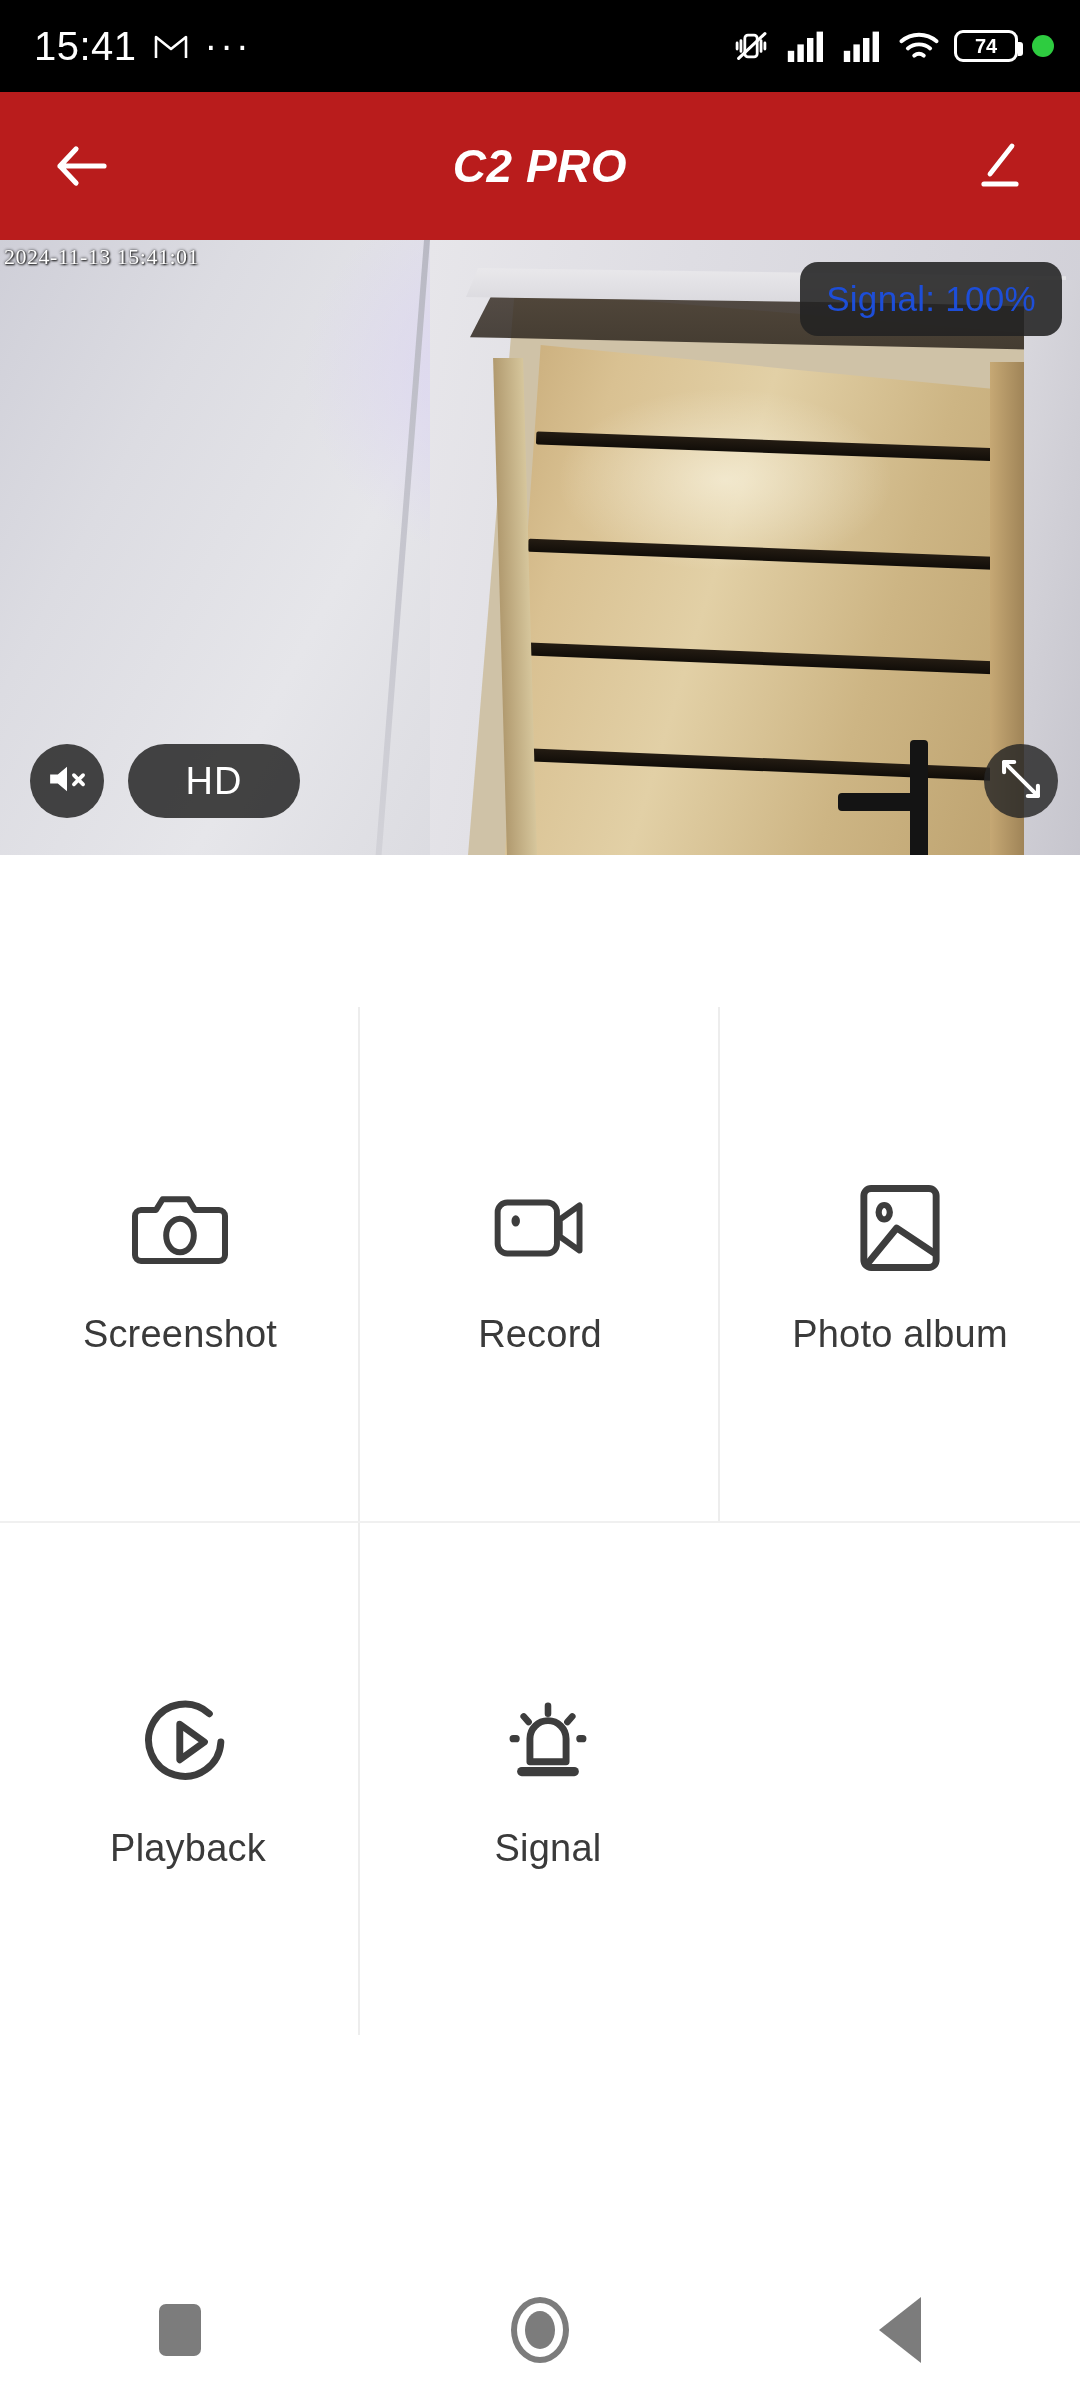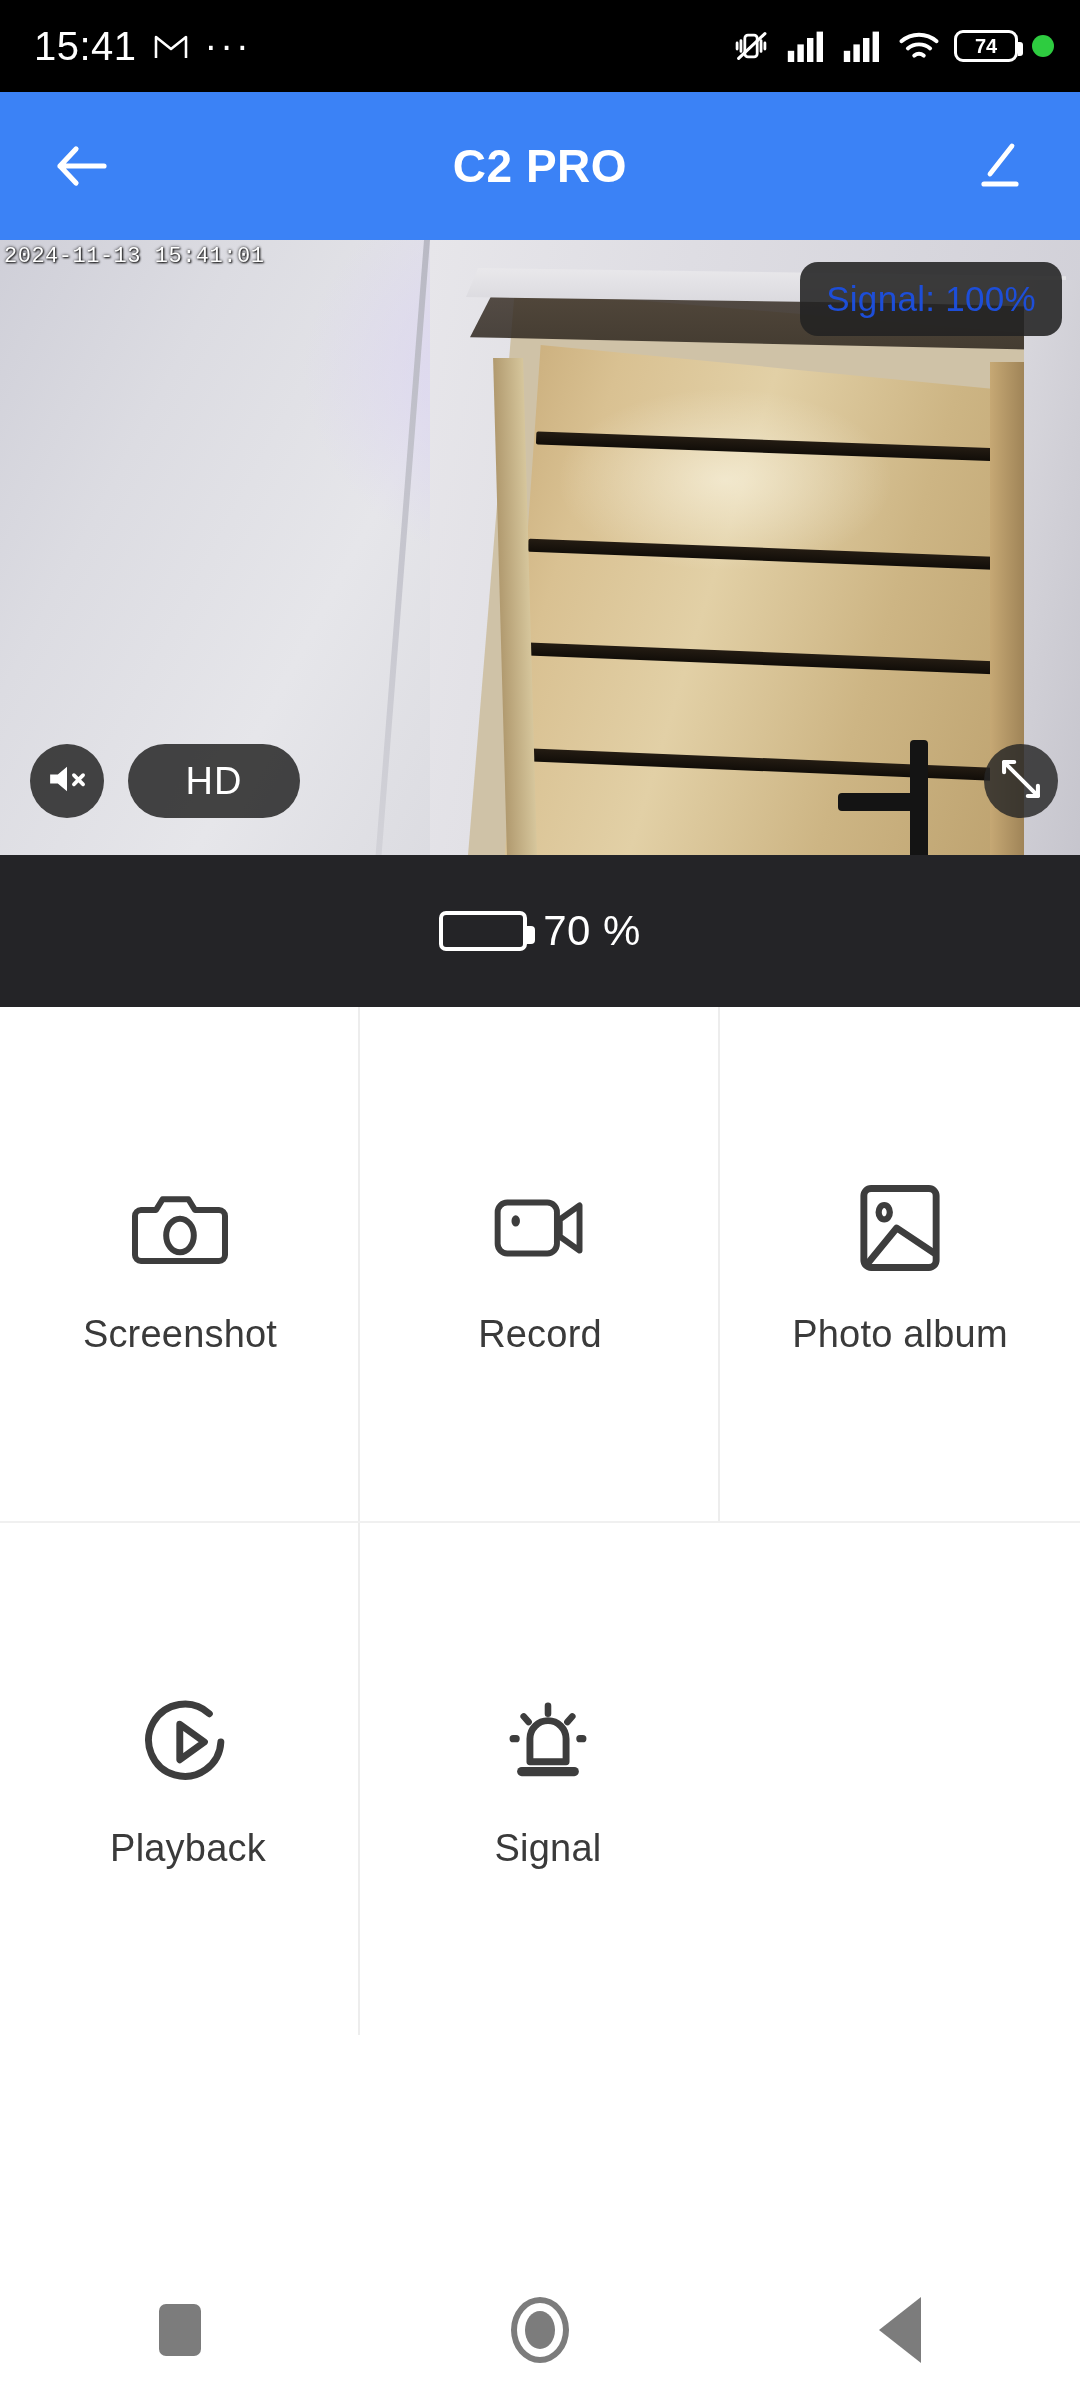--- a/index.html
+++ b/index.html
@@ -31,21 +31,21 @@
   .sb-batt:after{
     content:""; position:absolute; right:-8px; top:9px; width:5px; height:14px;
     background:#fff; border-radius:0 3px 3px 0;
   }
   .sb-batt span{ color:#fff; font-size:20px; font-weight:700; line-height:1; }
   .sb-greendot{ width:22px; height:22px; border-radius:50%; background:#2ecc40; }
 
   
   .appbar{
     position:absolute; top:92px; left:0; width:1080px; height:148px;
-    background:#3b82f6; display:flex; align-items:center; padding:0 46px;
+    background:#b91c1c; display:flex; align-items:center; padding:0 46px;font-style:italic;
   }
   .appbar-back{ width:72px; height:72px; display:flex; align-items:center; justify-content:center; }
   .appbar-title{
     position:absolute; left:0; right:0; text-align:center;
     color:#ffffff; font-size:46px; font-weight:700; letter-spacing:.5px;
     pointer-events:none;
   }
   .appbar-edit{ margin-left:auto; width:72px; height:72px; display:flex; align-items:center; justify-content:center; z-index:2;}
 
   
@@ -118,21 +118,21 @@
     position:absolute; left:910px; top:500px; width:18px; height:118px;
     background:#141414; border-radius:4px;
   }
   .v-handle2{
     position:absolute; left:838px; top:553px; width:88px; height:18px;
     background:#141414; border-radius:4px;
   }
 
   .v-timestamp{
     position:absolute; left:4px; top:4px;
-    color:#ffffff; font-family:Liberation Mono, monospace;
+    color:#ffffff; font-family:Liberation Serif, serif;
     font-size:22px; letter-spacing:.5px;
     text-shadow:0 0 3px rgba(0,0,0,.95), 1px 1px 2px rgba(0,0,0,.9);
   }
   .v-signal{
     position:absolute; right:18px; top:22px;
     background:rgba(34,34,34,.88); color:#1d4ed8;
     padding:17px 26px; border-radius:18px;
     font-size:35px; letter-spacing:.3px;
   }
   .v-btn-mute{
@@ -313,26 +313,20 @@
     <div class="v-btn-full">
       <span>
         <svg width="44" height="44" viewBox="0 0 26 26">
           <path d="M3 9V3h6M23 17v6h-6" fill="none" stroke="#fff" stroke-width="2.4" stroke-linecap="round" stroke-linejoin="round"></path>
           <path d="M3 3l20 20" stroke="#fff" stroke-width="2.4" stroke-linecap="round"></path>
         </svg>
       </span>
     </div>
   </div>
 
-  <div class="battstrip">
-    <span class="bs-icon">
-      <span class="bs-fill" style="width: 100%; background: rgb(47, 208, 68);"></span>
-    </span>
-    <span class="bs-text">70 %</span>
-  </div>
 
   <div class="grid">
     <div class="vdiv v1"></div>
     <div class="vdiv v2" style="height:514px;"></div>
     <div class="hdiv"></div>
 
     <div class="grid-row r1">
       <div class="cell">
         <span class="cell-icon">
           <svg width="96" height="84" viewBox="0 0 32 28">

